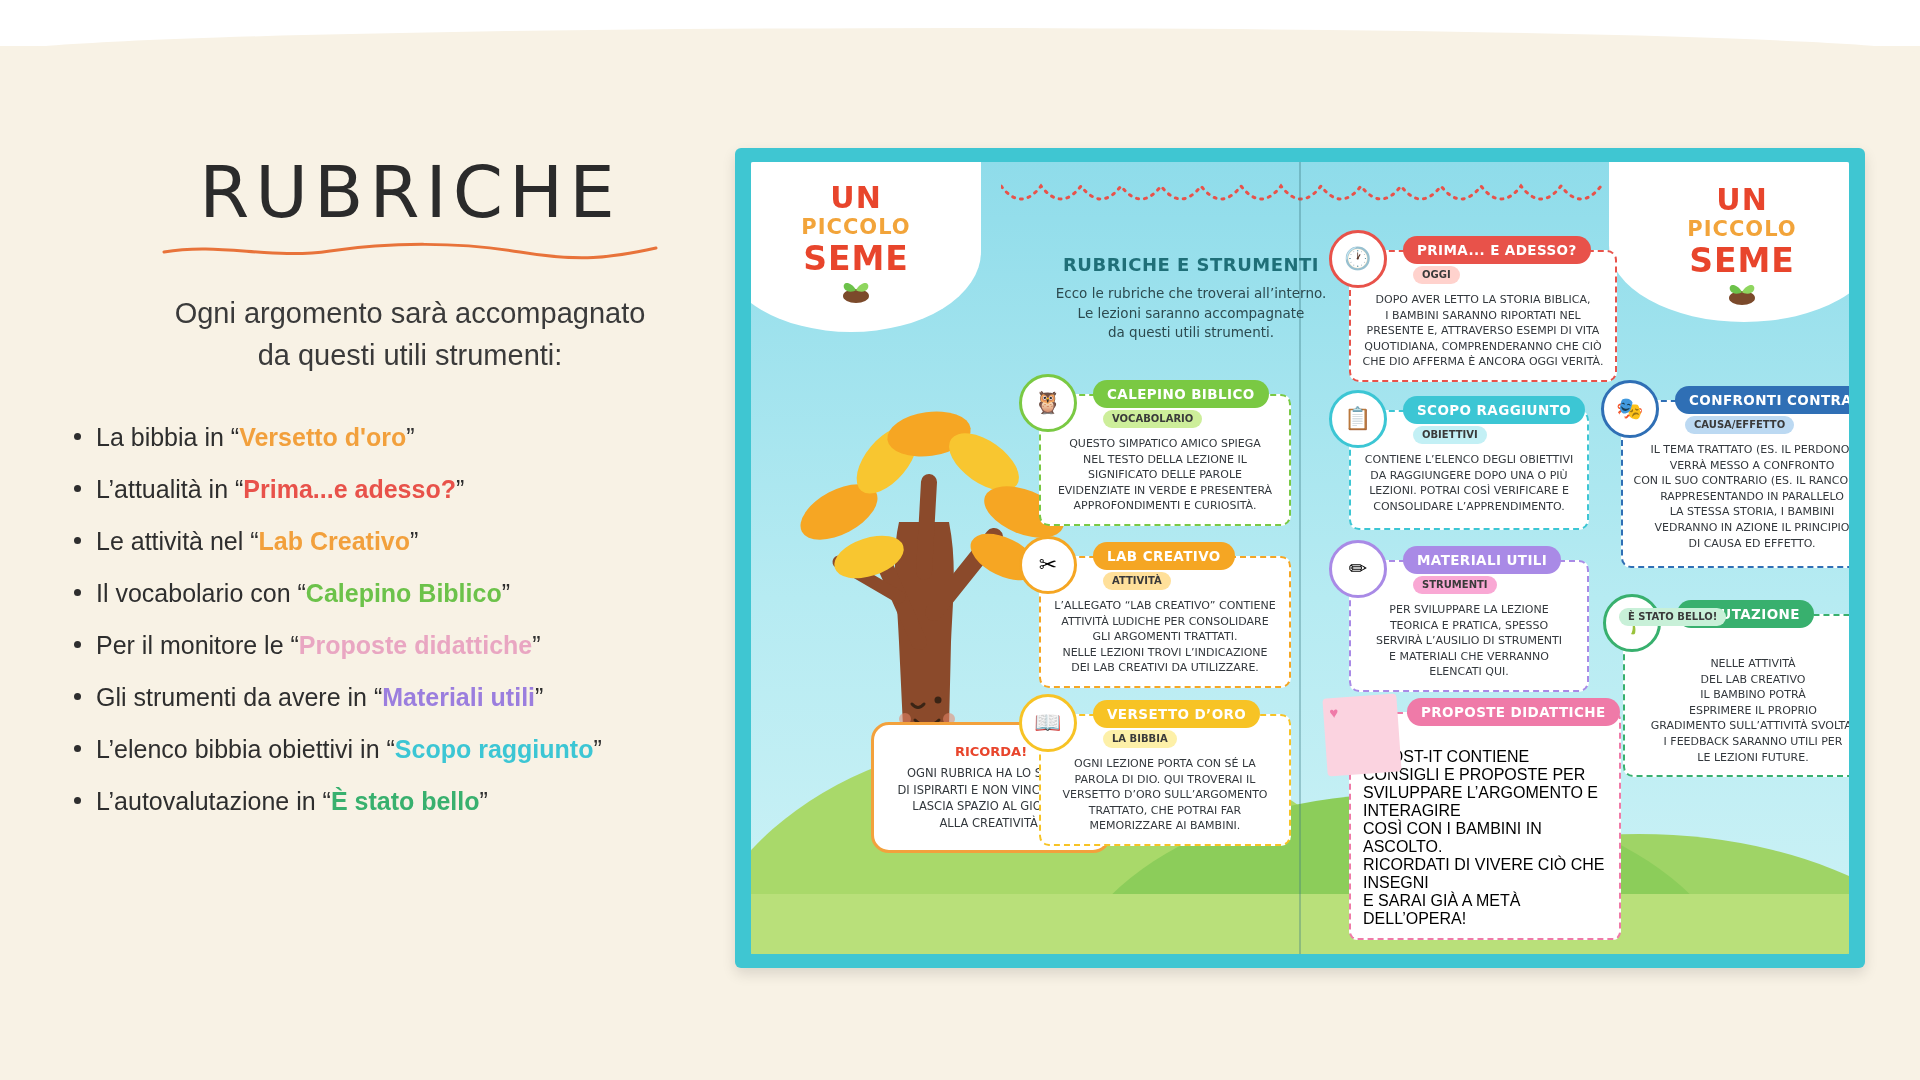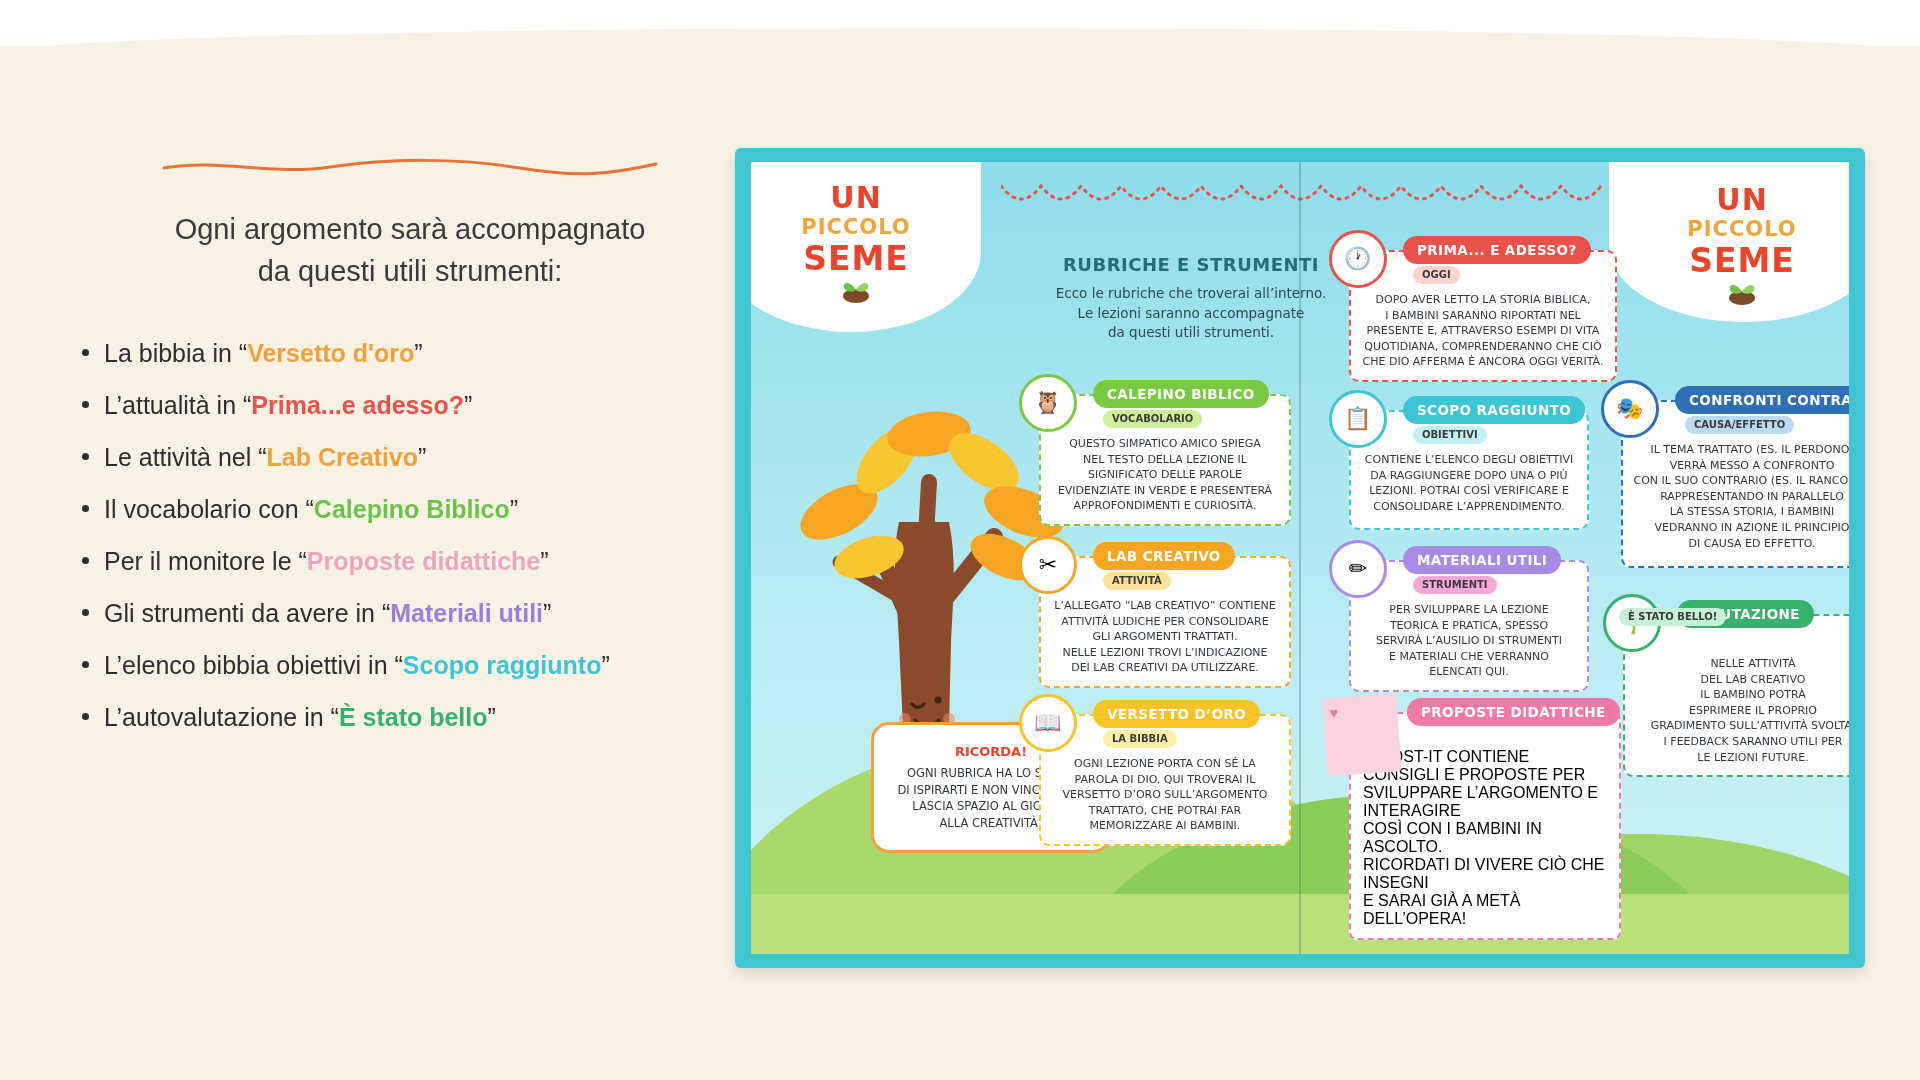--- a/index.html
+++ b/index.html
@@ -57,21 +57,21 @@
   }
   .subtitle {
     text-align: center;
     font-size: 29px;
     color: #3a3a3a;
     line-height: 1.45;
     margin: 0 0 46px 0;
   }
   ul.bullets {
     list-style: none;
-    margin: 8px;
+    margin: 0;
     padding: 0 0 0 36px;
   }
   ul.bullets li {
     position: relative;
     font-size: 25px;
     color: #2e2e2e;
     margin-bottom: 22px;
     line-height: 1.2;
   }
   ul.bullets li:before {
@@ -289,20 +289,21 @@
   .heart { position:absolute; left: 6px; top: 6px; color:#ef7aa8; font-size: 15px; }
 </style>
 </head>
 <body>
 
 <div id="slide">
 
   <div class="top-strip"></div>
 
   <div class="left-panel">
+    <h1 class="title">RUBRICHE</h1>
 
     <svg class="title-underline" width="500" height="22" viewBox="0 0 500 22">
       <path d="M4 12 C 60 2, 110 20, 170 11 S 300 2, 360 12 S 450 18, 496 8" fill="none" stroke="#e8733a" stroke-width="3" stroke-linecap="round"></path>
     </svg>
 
     <div class="subtitle">
       <div>Ogni argomento sarà accompagnato</div>
       <div>da questi utili strumenti:</div>
     </div>
 

